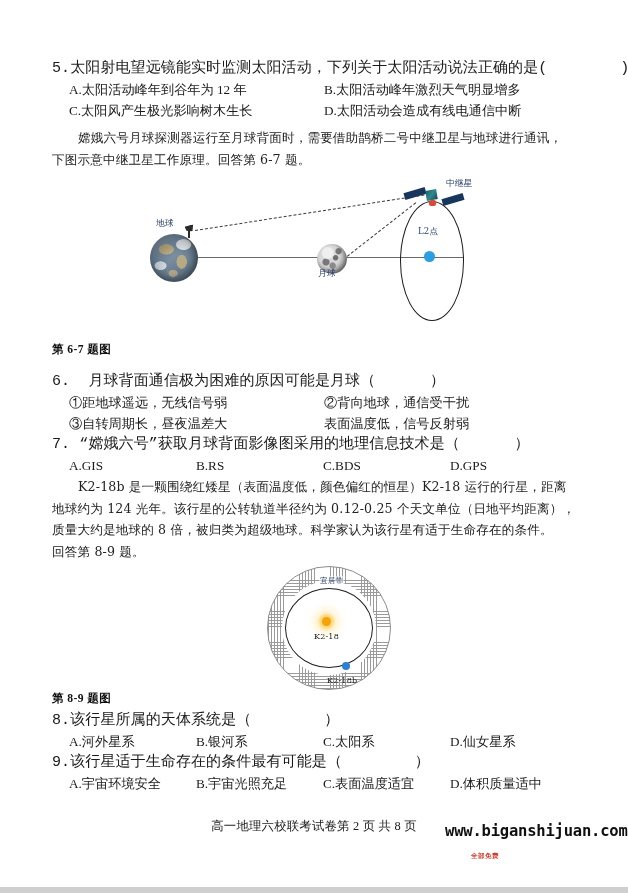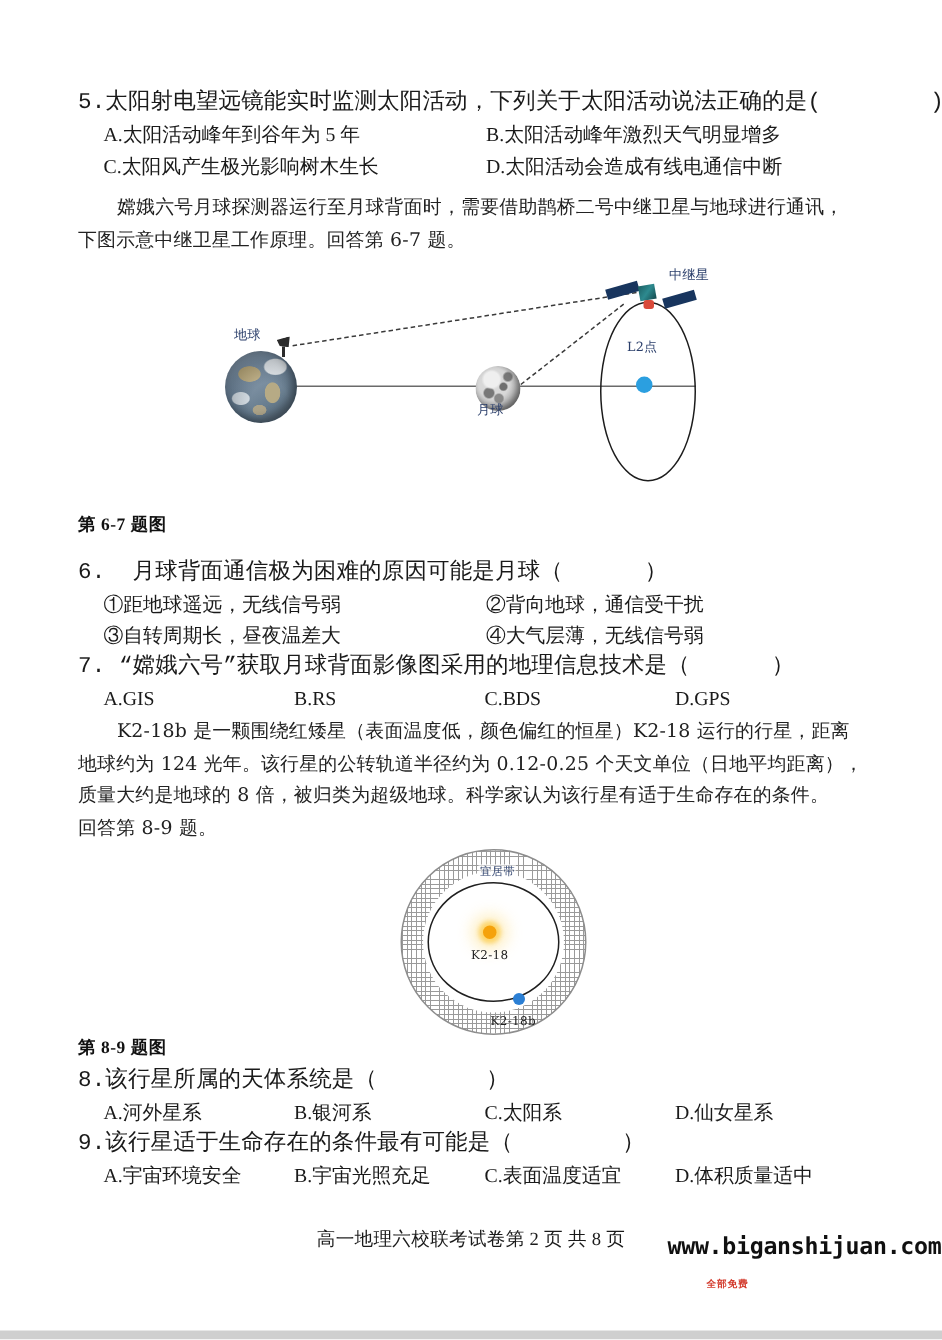--- a/index.html
+++ b/index.html
@@ -244,21 +244,21 @@
     background:#cfcfcf;
   }
 </style>
 </head>
 <body>
 
 <div class="page">
 
   <div class="qline">5.太阳射电望远镜能实时监测太阳活动，下列关于太阳活动说法正确的是(        )</div>
   <div class="opts">
-    <span class="w-half">A.太阳活动峰年到谷年为 5 年</span>
+    <span class="w-half">A.太阳活动峰年到谷年为 12 年</span>
     <span>B.太阳活动峰年激烈天气明显增多</span>
   </div>
   <div class="opts">
     <span class="w-half">C.太阳风产生极光影响树木生长</span>
     <span>D.太阳活动会造成有线电通信中断</span>
   </div>
 
   <div style="height:6px"></div>
   <div class="passage"><span class="ind"></span><span>嫦娥六号月球探测器运行至月球背面时，需要借助鹊桥二号中继卫星与地球进行通讯，</span></div>
   <div class="passage">下图示意中继卫星工作原理。回答第 6-7 题。</div>
@@ -291,21 +291,21 @@
   <div class="fig-cap">第 6-7 题图</div>
 
   <div style="height:14px"></div>
   <div class="qline">6.  月球背面通信极为困难的原因可能是月球（      ）</div>
   <div class="opts">
     <span class="w-half">①距地球遥远，无线信号弱</span>
     <span>②背向地球，通信受干扰</span>
   </div>
   <div class="opts">
     <span class="w-half">③自转周期长，昼夜温差大</span>
-    <span>④大气层薄，无线信号弱</span>
+    <span>表面温度低，信号反射弱</span>
   </div>
 
   <div class="qline">7. “嫦娥六号”获取月球背面影像图采用的地理信息技术是（      ）</div>
   <div class="opts">
     <span class="w-q4">A.GIS</span>
     <span class="w-q4">B.RS</span>
     <span class="w-q4">C.BDS</span>
     <span>D.GPS</span>
   </div>
 

